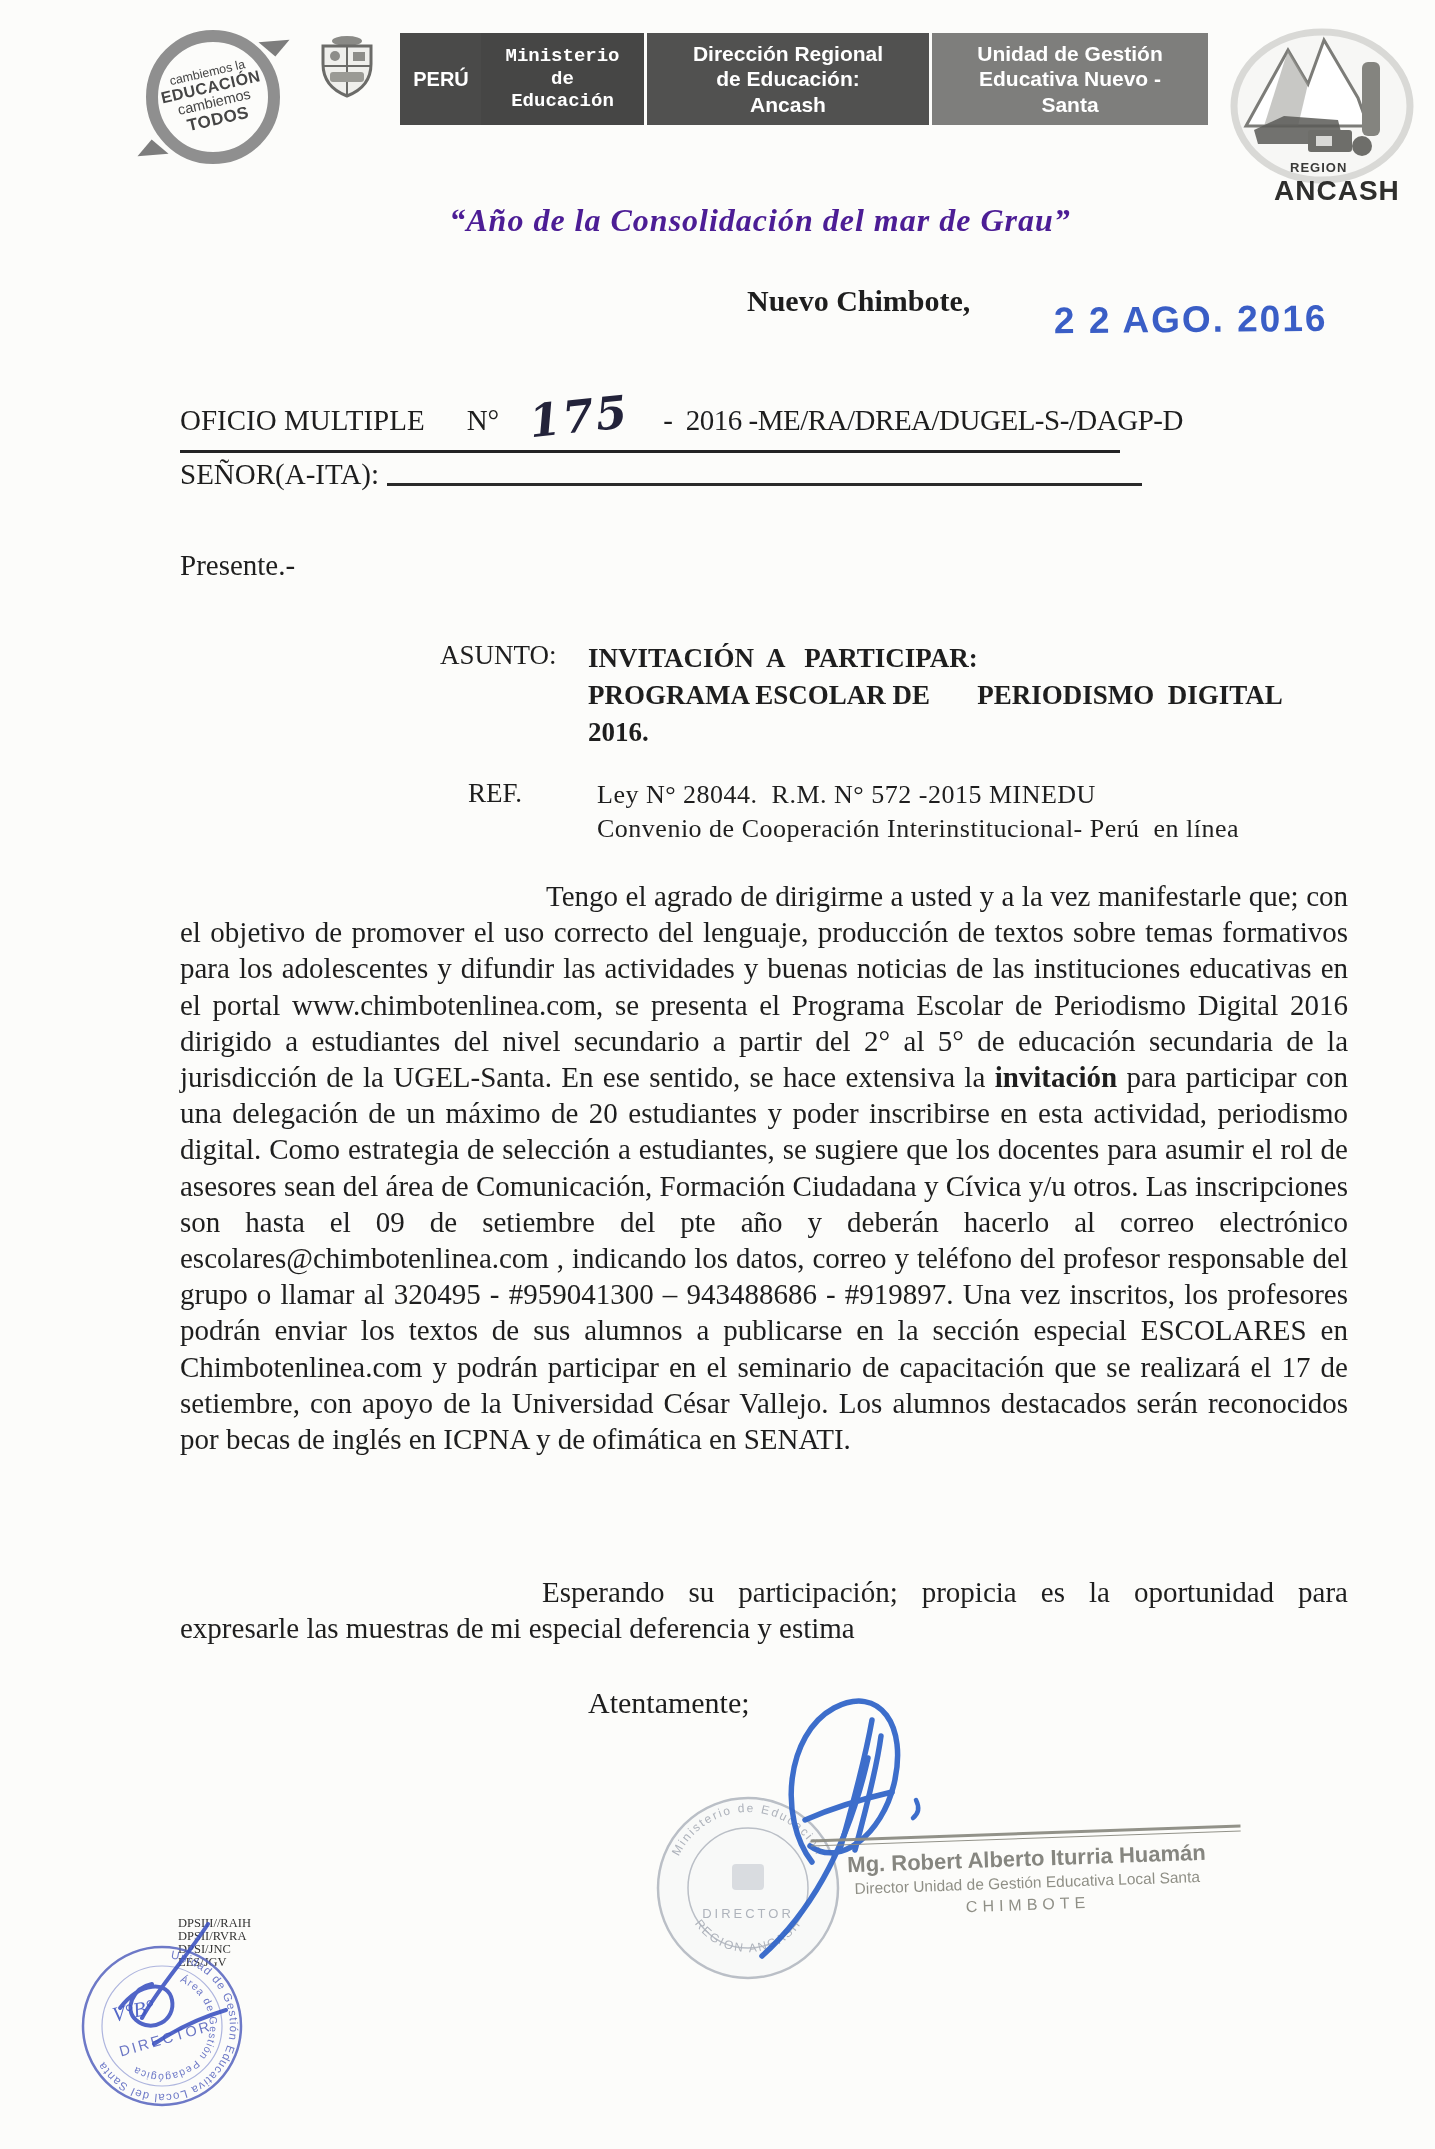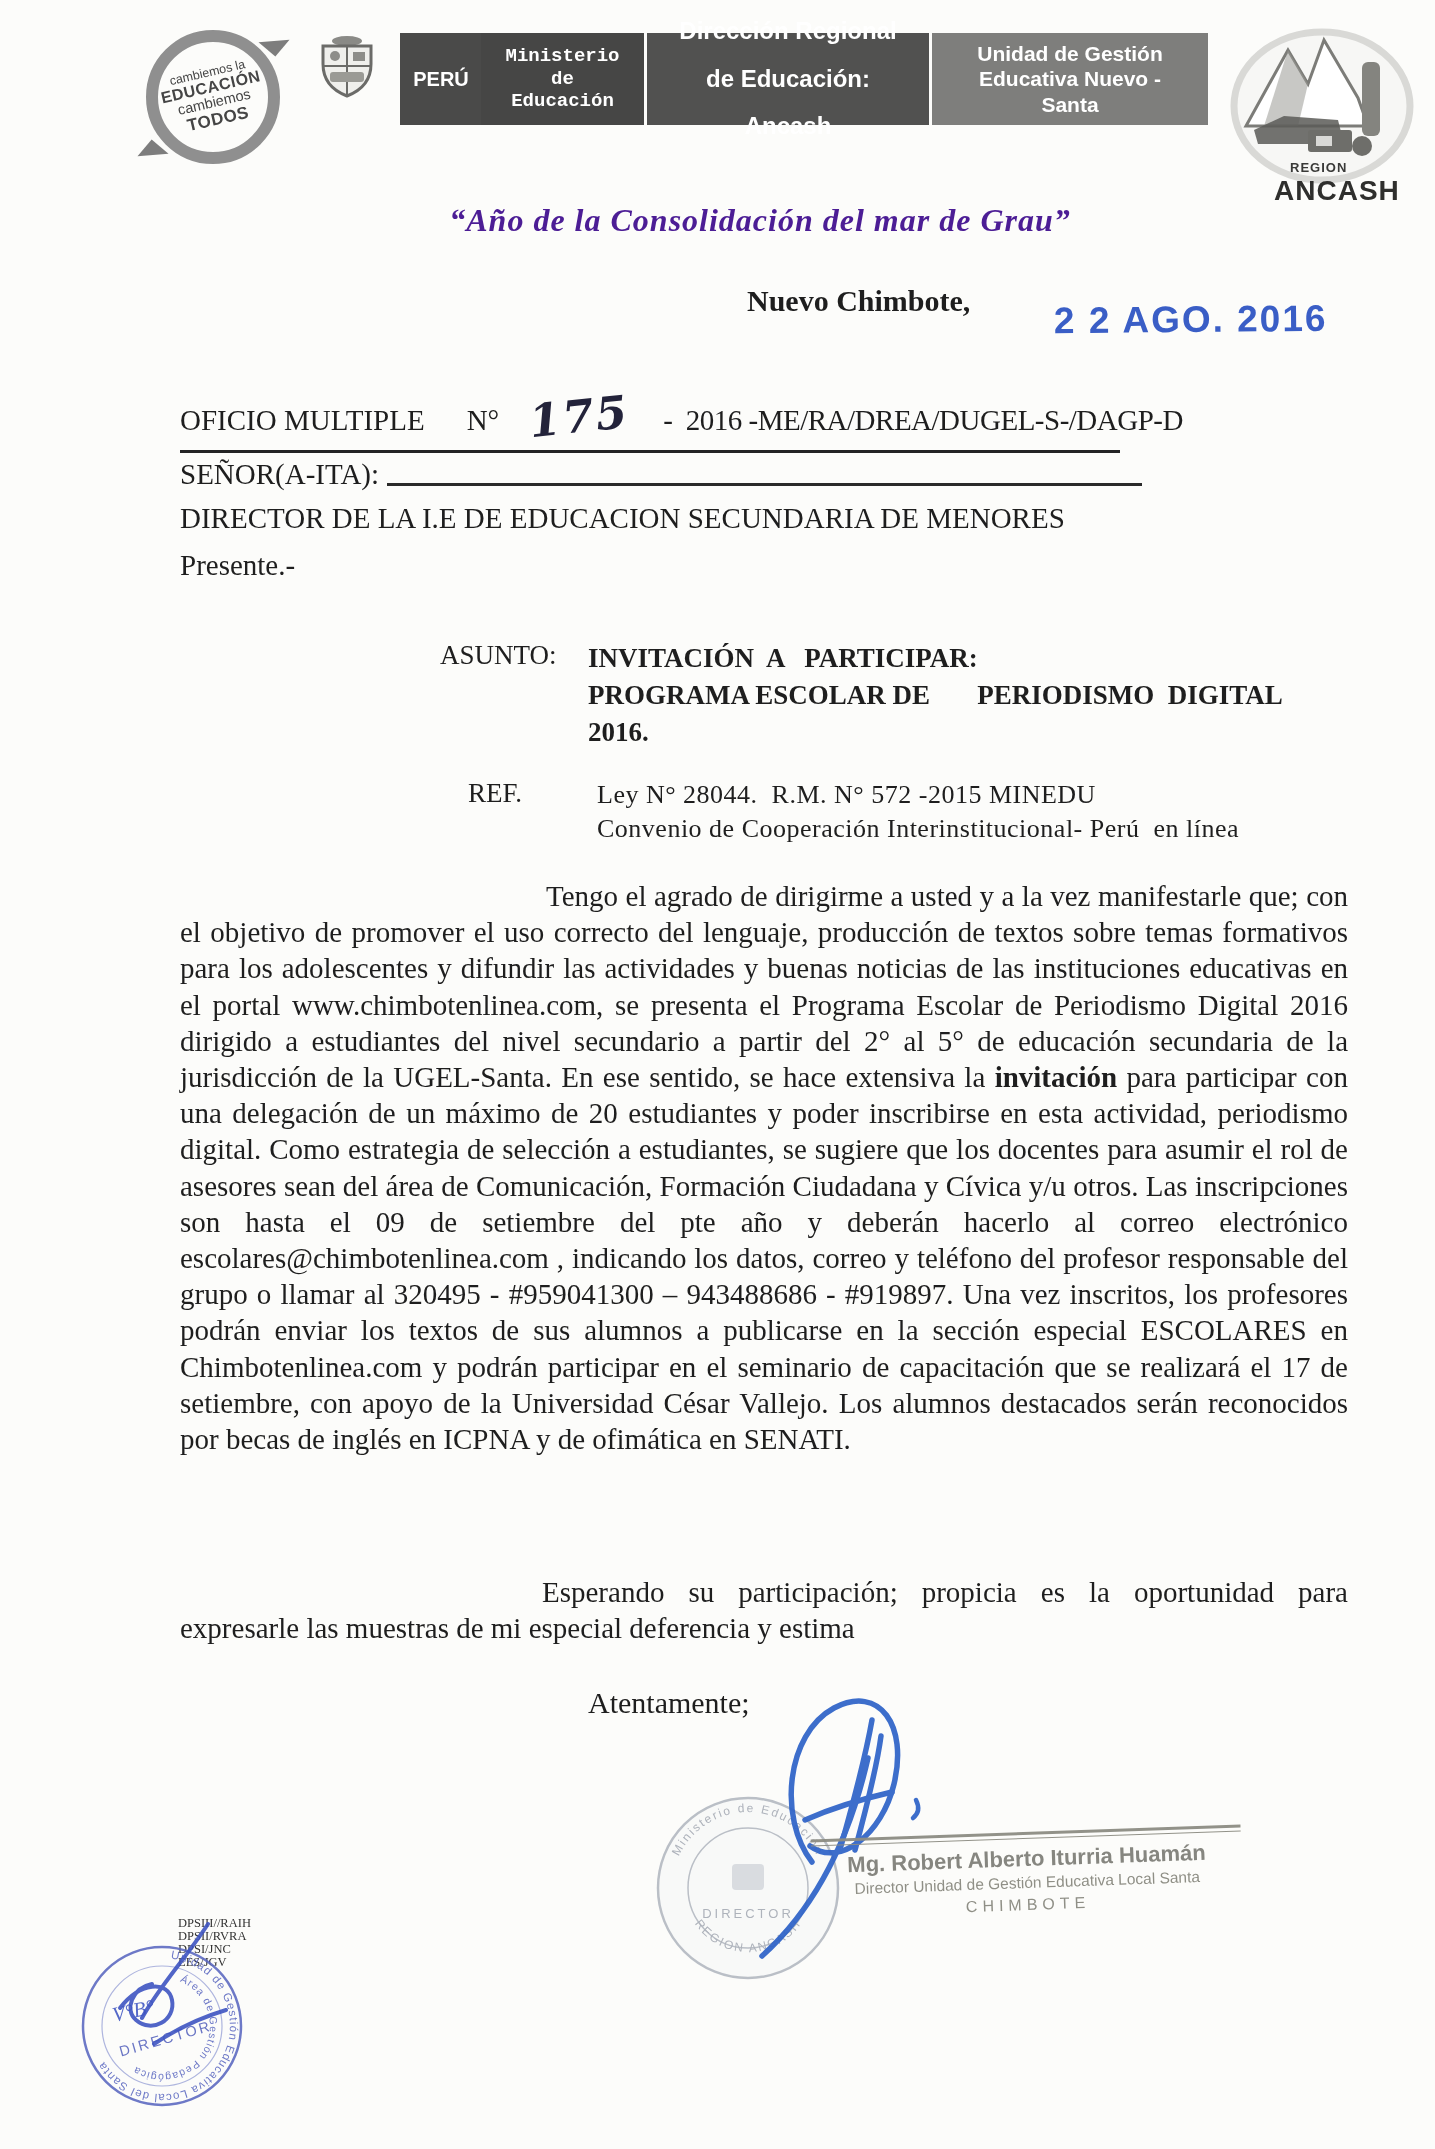--- a/index.html
+++ b/index.html
@@ -21,21 +21,21 @@
   .ct1 { font-size:12.5px; }
   .ct2 { font-size:16px; font-weight:bold; letter-spacing:.5px; }
   .ct3 { font-size:14.5px; }
   .ct4 { font-size:17px; font-weight:bold; letter-spacing:.5px; }
   .escudo { position:absolute; left:316px; top:34px; }
   .gov-box { position:absolute; top:33px; height:92px; display:flex; flex-direction:column;
     align-items:center; justify-content:center; color:#fff;
     font-family:"Liberation Sans", sans-serif; font-weight:bold; text-align:center; }
   .box-peru   { left:400px; width:82px;  background:#4a4a49; font-size:20px; }
   .box-minedu { left:481px; width:163px; background:#464645; font-size:19px; line-height:1.18;font-family:Liberation Mono, monospace; }
-  .box-drea   { left:647px; width:282px; background:#515150; font-size:24px; line-height:1.2;gap:19px; }
+  .box-drea   { left:647px; width:282px; background:#515150; font-size:21px; line-height:1.2; }
   .box-ugel   { left:932px; width:276px; background:#7e7e7c; font-size:21px; line-height:1.2; }
   .region-logo { position:absolute; left:1212px; top:26px; width:218px; height:196px; }
   
   .motto { position:absolute; left:250px; top:202px; width:1020px; text-align:center;
     font-size:32px; font-weight:bold; font-style:italic; letter-spacing:1px; color:#4c1d95; }
   .place { position:absolute; left:747px; top:284px; font-size:30px; font-weight:bold; }
   .date-stamp { position:absolute; left:1054px; top:299px; font-family:"Liberation Sans", sans-serif;
     font-weight:bold; font-size:37px; letter-spacing:2px; transform:rotate(-.5deg); }
   
   .oficio { position:absolute; left:180px; top:388px; width:940px; border-bottom:3px solid #242424;
@@ -143,21 +143,20 @@
     <span>OFICIO MULTIPLE</span>
     <span class="num-sign">N°</span>
     <span class="manuscrito">175</span>
     <span class="suffix">-  2016 -ME/RA/DREA/DUGEL-S-/DAGP-D</span>
   </div>
 
   <div class="senor-row">
     <span>SEÑOR(A-ITA):</span>
     <span class="fill-line"></span>
   </div>
-  <div class="director">DIRECTOR DE LA I.E DE  EDUCACION SECUNDARIA DE MENORES</div>
   <div class="presente">Presente.-</div>
 
   <div class="asunto-label">ASUNTO:</div>
   <div class="asunto-content">
     <div class="pre">INVITACIÓN  A   PARTICIPAR:</div>
     <div class="pre">PROGRAMA ESCOLAR DE       PERIODISMO  DIGITAL</div>
     <div class="pre">2016.</div>
   </div>
   <div class="ref-label">REF.</div>
   <div class="ref-content">

